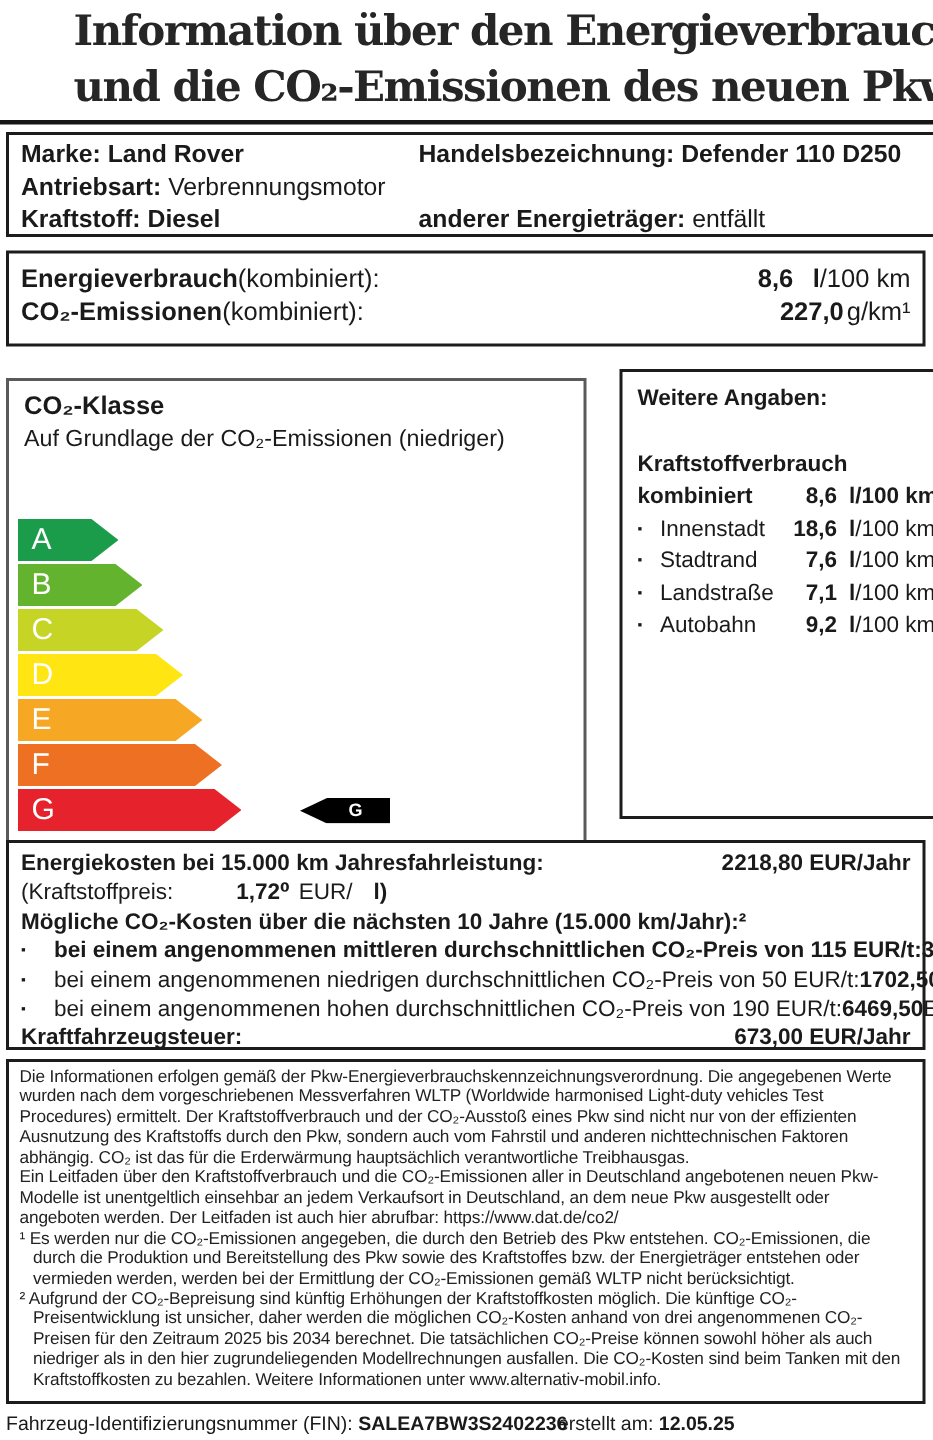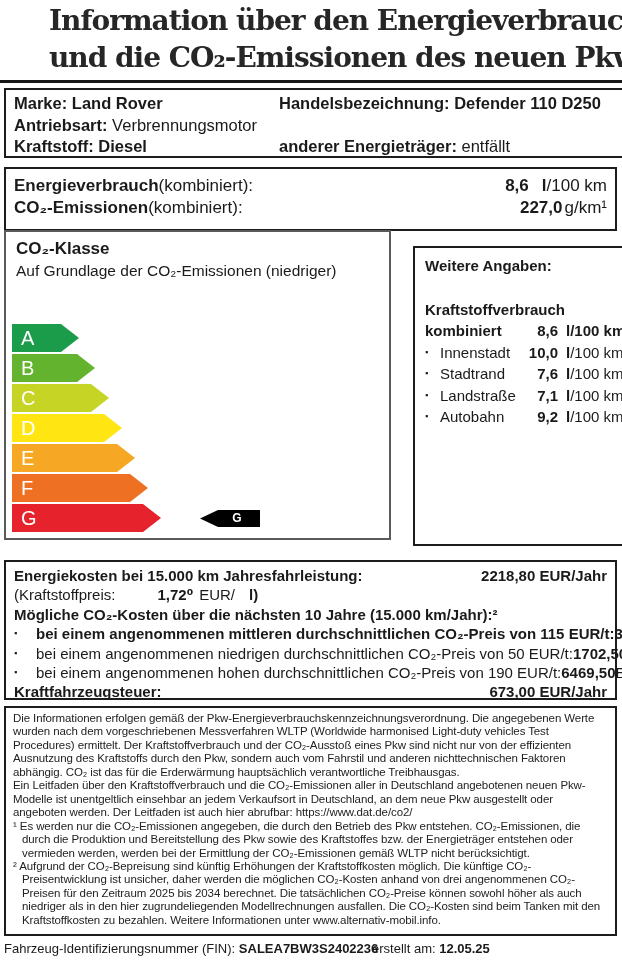--- a/index.html
+++ b/index.html
@@ -17,21 +17,21 @@
   .vline{position:relative;white-space:nowrap;}
   .vcol2{position:absolute;left:265px;top:0;white-space:nowrap;}
   .b{font-weight:bold;}
   
   .box-consumption{left:4px;top:167px;width:613px;height:64px;padding:6px 8px 0 8px;font-size:17px;line-height:22px;}
   .crow{display:flex;align-items:baseline;white-space:nowrap;}
   .crow .fill{flex:1;}
   .unit-gap-wide{margin-left:13px;}
   .unit-gap-tight{margin-left:2px;}
   
-  .box-co2class{left:4px;top:230px;width:387px;height:310px;border:2px solid #5a5a5a;}
+  .box-co2class{left:4px;top:252px;width:387px;height:310px;border:2px solid #5a5a5a;}
   .co2-title{position:absolute;left:10px;top:7px;font-size:17px;font-weight:bold;}
   .co2-sub{position:absolute;left:10px;top:30px;font-size:15.5px;}
   .arrow{position:absolute;left:6px;height:28px;color:#fff;font-size:20px;line-height:28px;
          clip-path:polygon(0 0,calc(100% - 18px) 0,100% 50%,calc(100% - 18px) 100%,0 100%);}
   .arrow span{padding-left:9px;}
   .marker{position:absolute;left:194px;top:278px;width:60px;height:17px;background:#000;color:#fff;
           font-size:12px;font-weight:bold;line-height:17px;text-align:center;
           clip-path:polygon(0 50%,18px 0,100% 0,100% 100%,18px 100%);}
   .marker span{padding-left:14px;}
   
@@ -131,21 +131,21 @@
     <div class="wtitle">Weitere Angaben:</div>
     <div class="wsub">Kraftstoffverbrauch</div>
     <div class="wrow head">
       <span class="wlabel">kombiniert</span>
       <span class="wval">8,6</span>
       <span class="wunit"><span class="b">l</span><span>/100 km</span></span>
     </div>
     <div class="wrow">
       <span class="wbullet">▪</span>
       <span class="wlabel">Innenstadt</span>
-      <span class="wval">10,0</span>
+      <span class="wval">18,6</span>
       <span class="wunit"><span class="b">l</span><span>/100 km</span></span>
     </div>
     <div class="wrow">
       <span class="wbullet">▪</span>
       <span class="wlabel">Stadtrand</span>
       <span class="wval">7,6</span>
       <span class="wunit"><span class="b">l</span><span>/100 km</span></span>
     </div>
     <div class="wrow">
       <span class="wbullet">▪</span>

